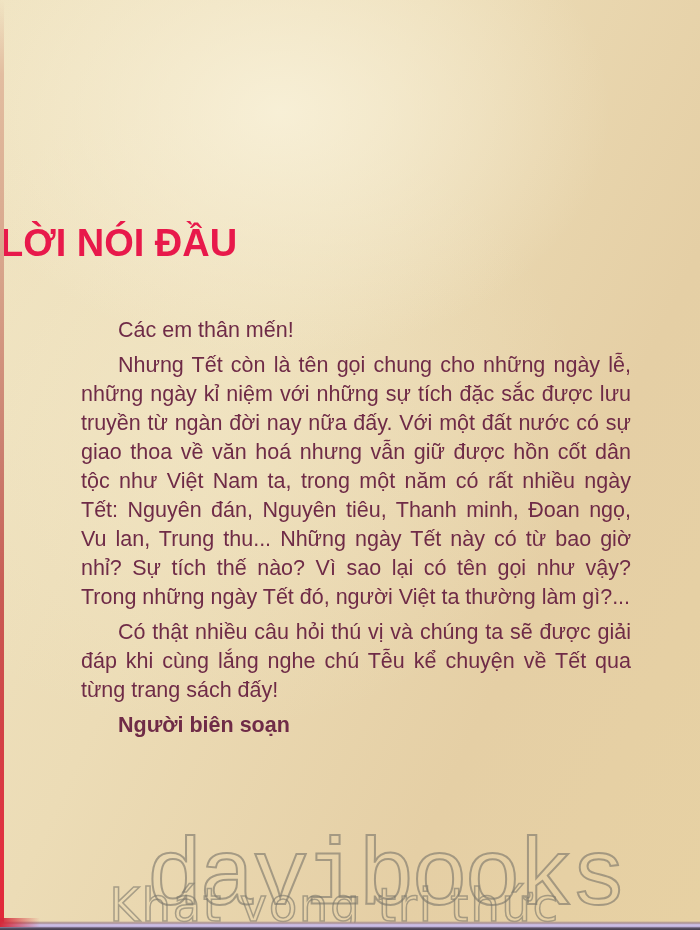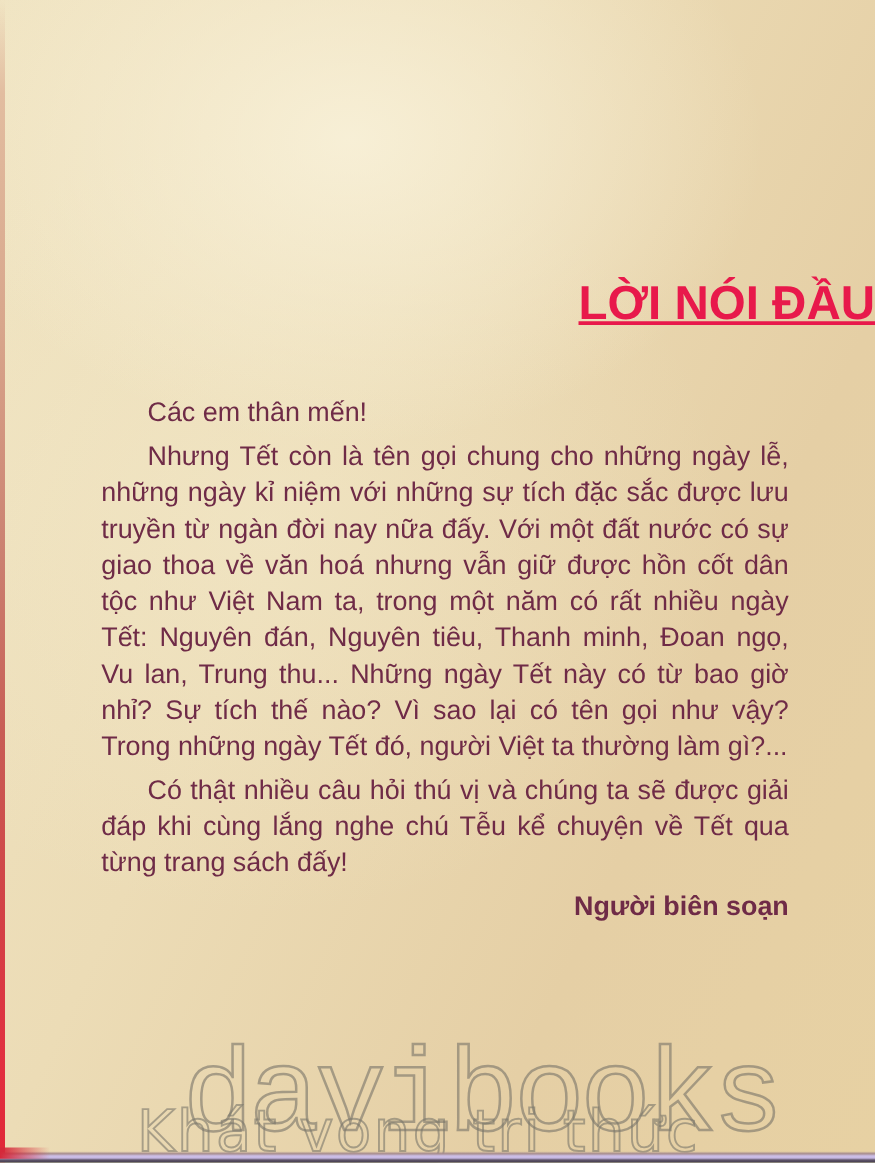--- a/index.html
+++ b/index.html
@@ -36,36 +36,34 @@
       #c6b8e2 60%,
       #5e5368 78%,
       #433c4e 100%);
   }
   .edge-bottom-red{
     position:absolute;left:0;bottom:3px;width:40px;height:9px;
     background:linear-gradient(to right, #d5293a, rgba(213,41,58,0));
   }
   .title{
     position:absolute;top:194px;left:0;right:0;
-    text-align:right;
+    text-align:left;
     font-weight:700;font-size:38px;line-height:48px;
     letter-spacing:0px;
     color:#e8194b;
-    text-decoration:underline;
   }
   .content{
     position:absolute;left:81px;right:69px;top:316px;
     font-size:21.5px;line-height:29px;
     color:#6f2b47;
     text-align:justify;
   }
   .content p{margin:0 0 6px;text-indent:37px;}
   .signature{
     margin-top:4px;
-    text-align:right;
     font-weight:700;
     text-indent:0;
   }
   
   .wm-brand{
     position:absolute;top:794px;left:146px;
     font-family:Liberation Mono, monospace;
     font-size:95px;line-height:1;letter-spacing:-4px;
     color:transparent;
     -webkit-text-stroke:2px rgba(122,118,107,0.62);

